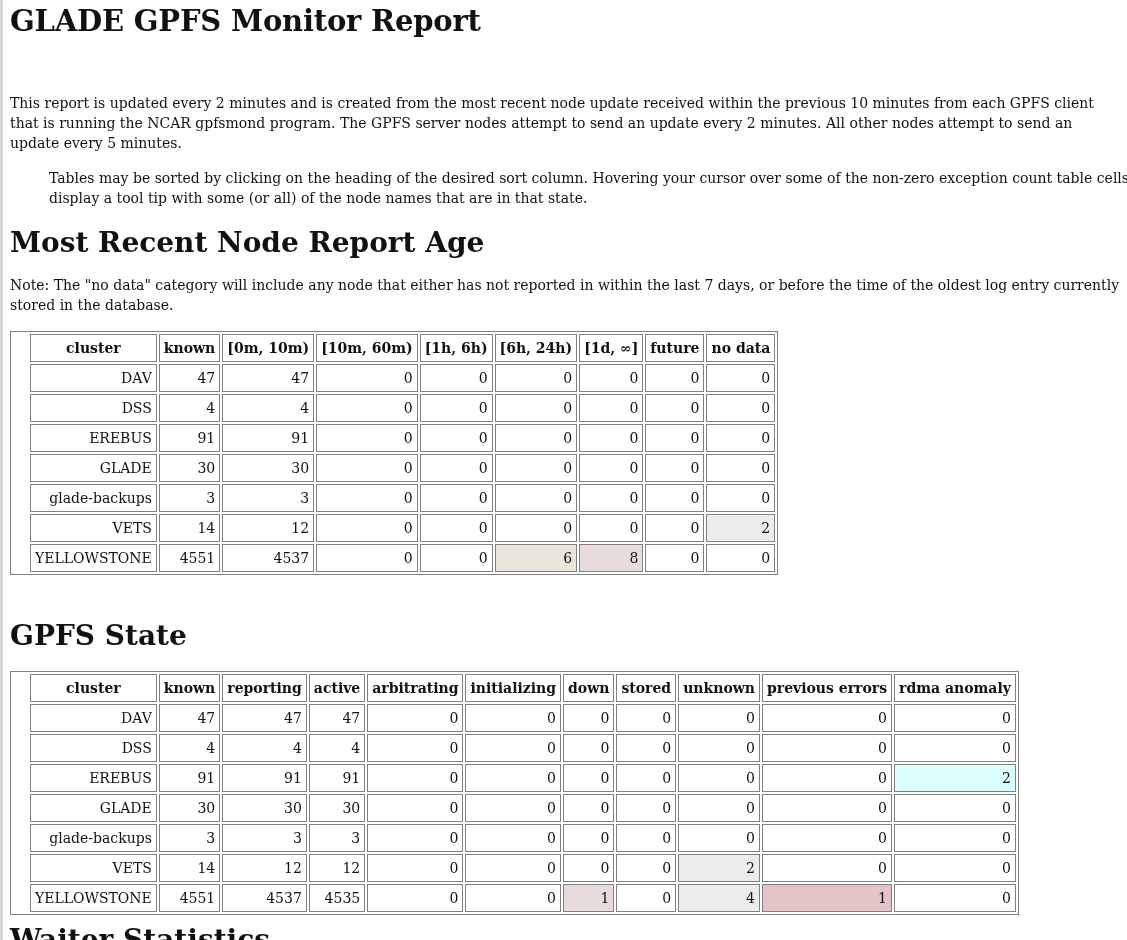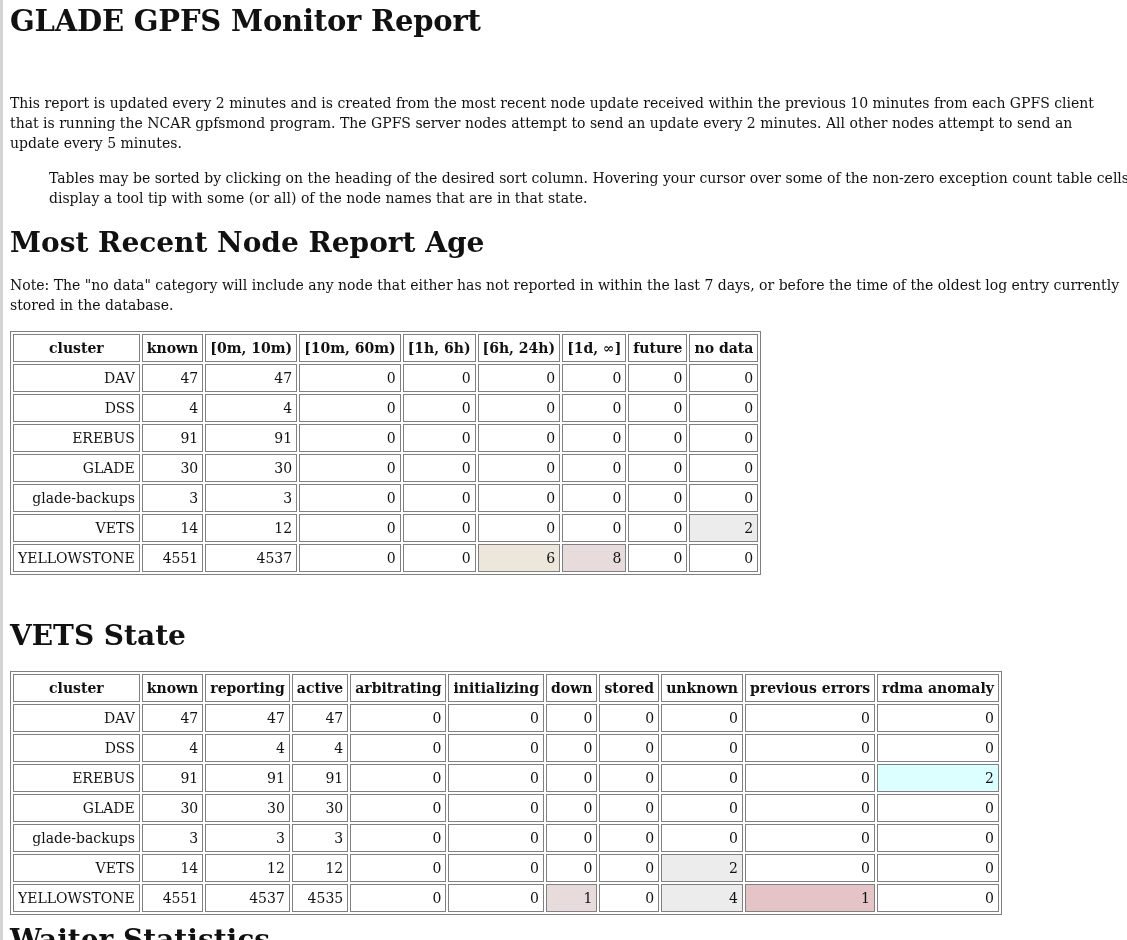--- a/index.html
+++ b/index.html
@@ -13,21 +13,21 @@
   h1 { font-size: 29px; font-weight: bold; margin: 2px 0 16px 0; line-height: 38px; letter-spacing: -0.2px; }
   h2 { font-size: 28px; font-weight: bold; margin: 0; line-height: 28px; }
   p { margin: 0; font-size: 14px; line-height: 20px; }
   .date { position: absolute; top: 59px; }
   .p1 { position: absolute; top: 93px; width: 1112px; }
   .p2 { position: absolute; top: 168px; width: 1112px; margin-left: 39px; }
   .h-age { position: absolute; top: 229px; }
   .note { position: absolute; top: 275px; width: 1112px; }
   .h-state { position: absolute; top: 622px; }
   .h-next { position: absolute; top: 926px; }
-  table { border-collapse: separate; border-spacing: 2px; border: 1px solid #808080; font-size: 14px; position: absolute; }
+  table { border-collapse: separate; border-spacing: 2px; border: 1px solid #808080; font-size: 14px; position: absolute; padding-left: 17px; }
   th, td { border: 1px solid #808080; height: 26px; padding: 0 4px; white-space: nowrap; }
   th { font-weight: bold; text-align: center; cursor: pointer; }
   td { text-align: right; }
   td.name { text-align: right; }
   .t-age { top: 331px; left: 0; }
   .t-state { top: 671px; left: 0; }
 </style>
 </head>
 <body>
 
@@ -129,21 +129,21 @@
           <td>0</td>
           <td>0</td>
           <td style="background: rgb(237, 230, 218);">6</td>
           <td style="background: rgb(232, 219, 219);">8</td>
           <td>0</td>
           <td>0</td>
         </tr>
       </tbody>
   </table>
 
-  <h2 class="h-state">VETS State</h2>
+  <h2 class="h-state">GPFS State</h2>
 
   <table class="t-state">
     <thead>
         <tr>
           <th>cluster</th>
           <th>known</th>
           <th>reporting</th>
           <th>active</th>
           <th>arbitrating</th>
           <th>initializing</th>

